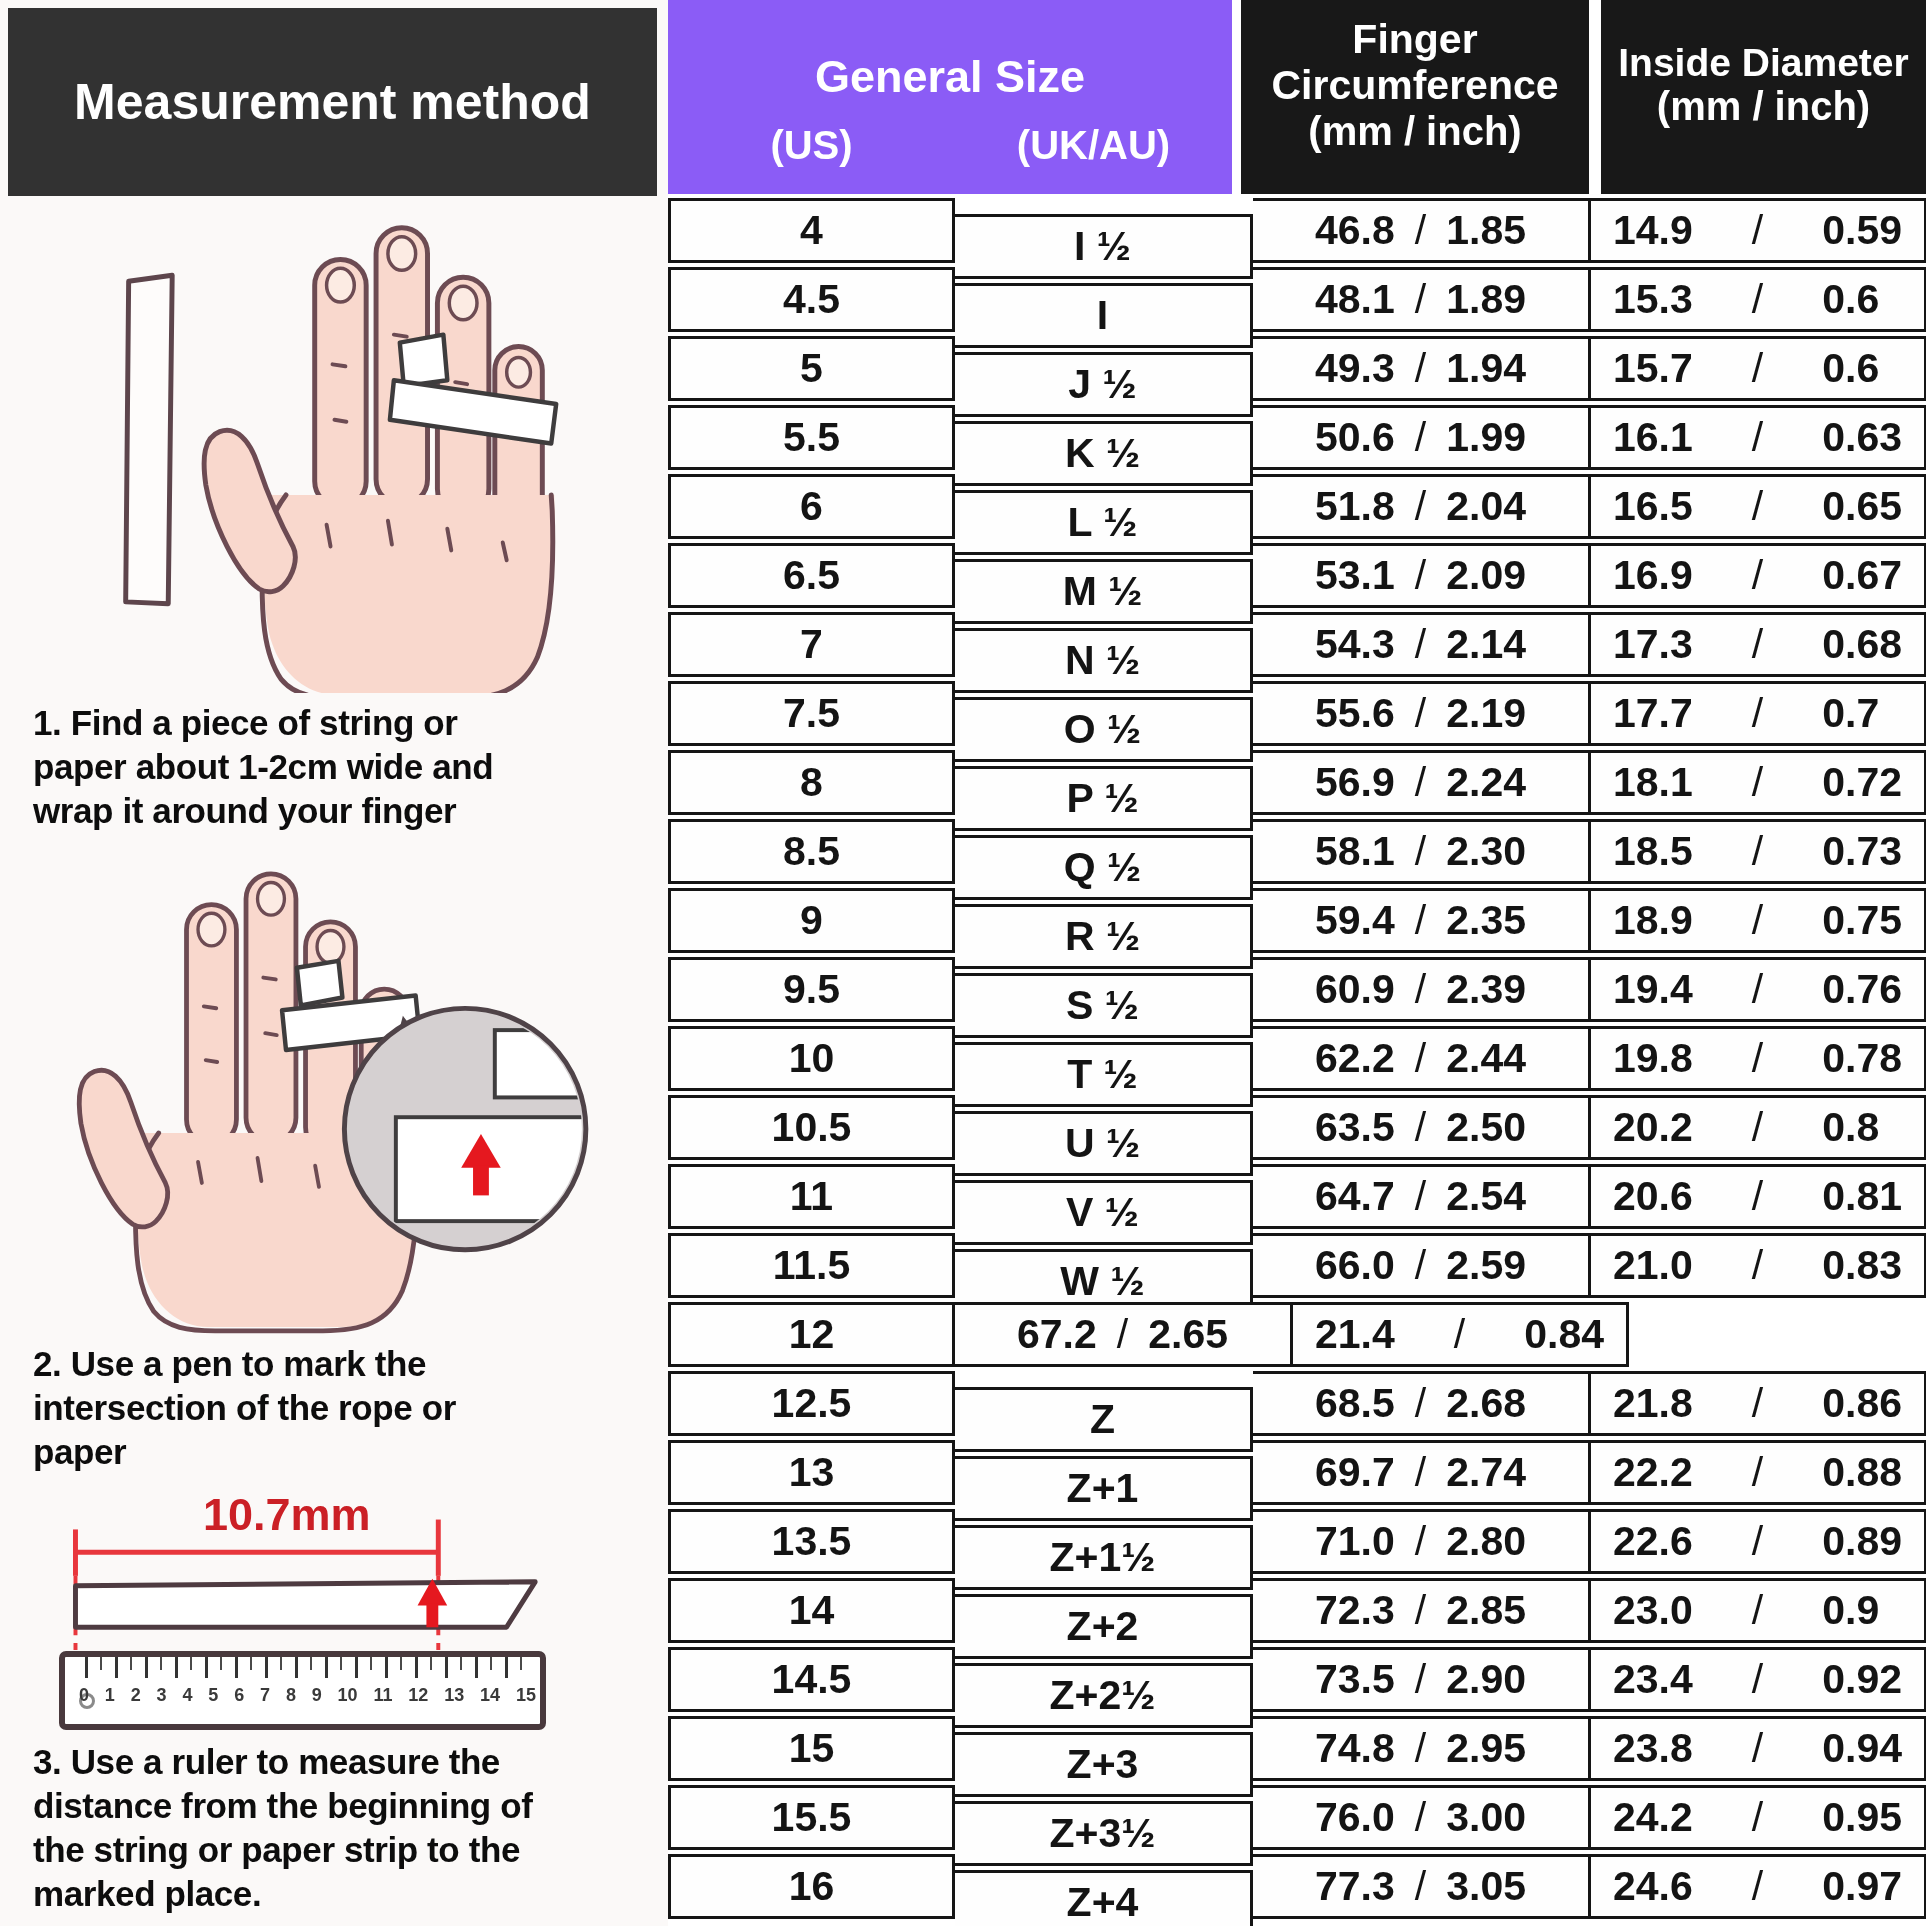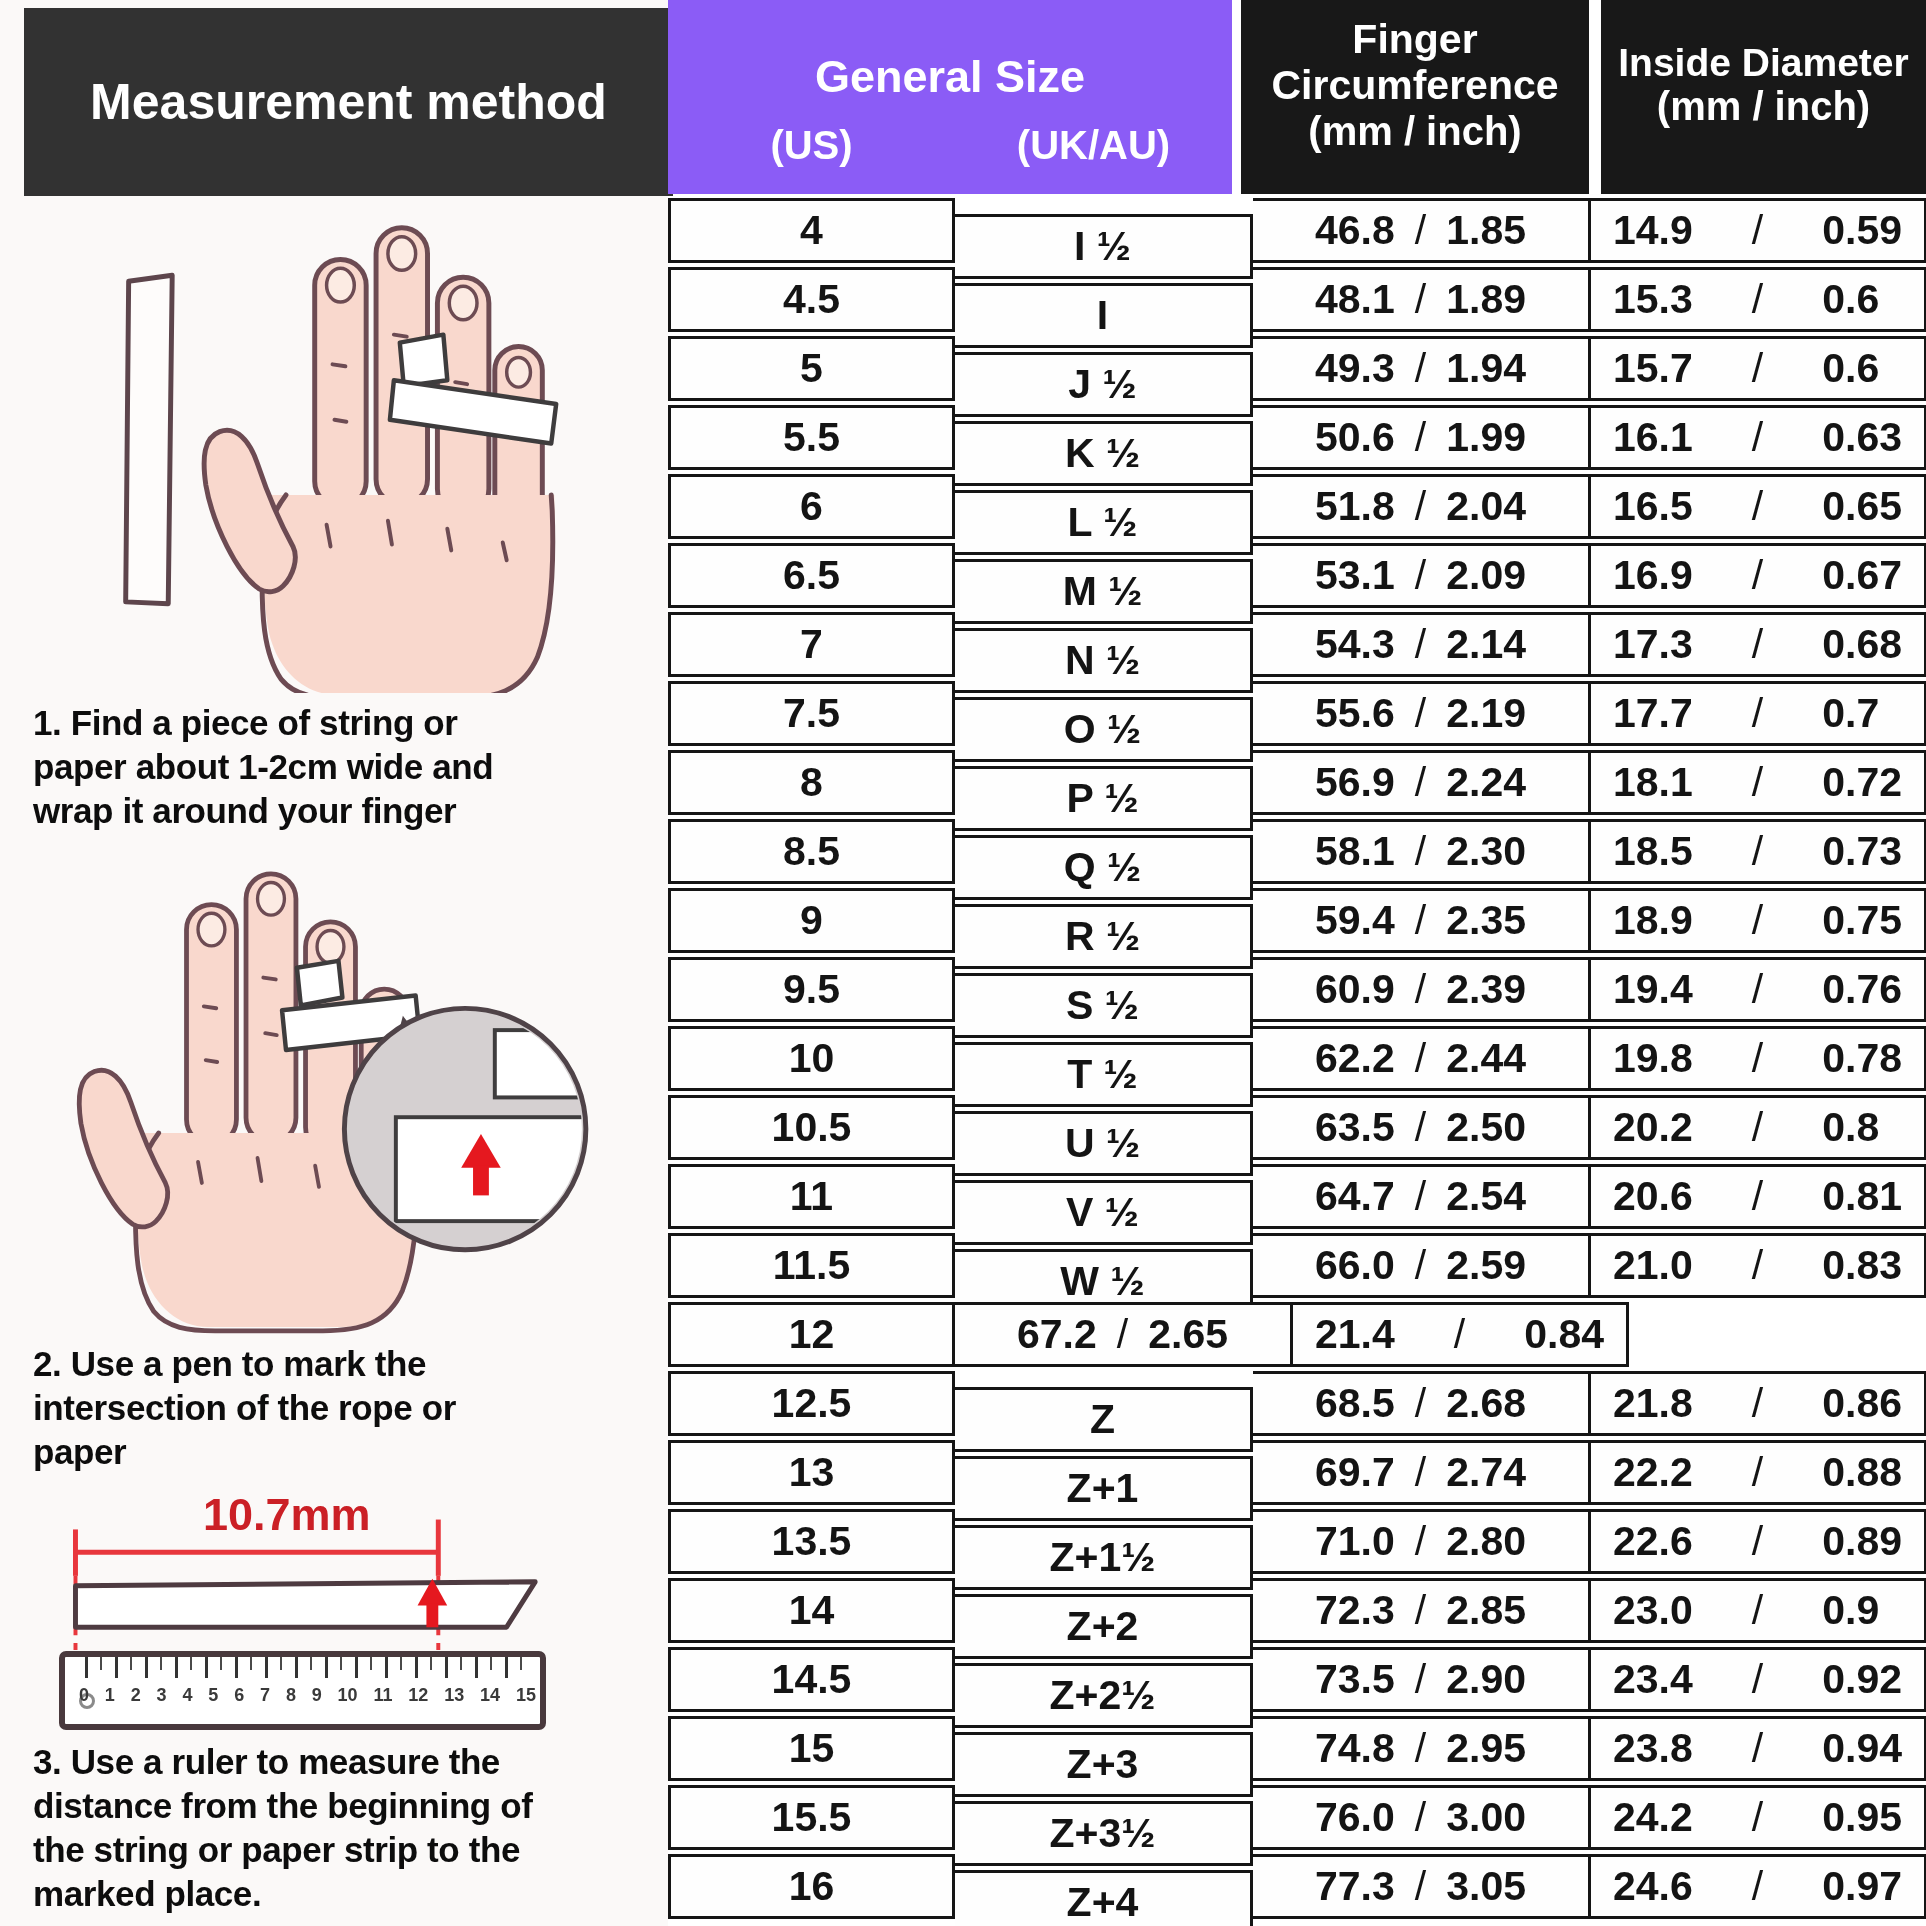--- a/index.html
+++ b/index.html
@@ -2,21 +2,21 @@
 <html><head>
 <meta charset="utf-8">
 <style>
   html,body{margin:0;padding:0;}
   body{width:1927px;height:1927px;position:relative;background:#ffffff;
        font-family:"Liberation Sans",sans-serif;overflow:hidden;}
   .stage{position:absolute;inset:0;}
 
   
   .left-panel{position:absolute;left:0;top:0;width:668px;height:1927px;background:#fbf9f8;}
-  .title-box{position:absolute;left:24px;top:8px;width:649px;height:188px;background:#323232;
+  .title-box{position:absolute;left:8px;top:8px;width:649px;height:188px;background:#323232;
              color:#ffffff;display:flex;align-items:center;justify-content:center;
              font-size:50px;font-weight:700;letter-spacing:0px;}
   .illus{position:absolute;left:0;}
   .illus1{top:198px;width:668px;height:495px;}
   .illus2{top:837px;width:668px;height:505px;}
   .illus3{top:1480px;width:668px;height:173px;}
   .step{position:absolute;left:33px;width:624px;font-size:35px;font-weight:700;color:#0d0d0d;
         line-height:1.26;letter-spacing:-0.4px;white-space:pre-line;}
   .step1{top:701px;}
   .step2{top:1342px;}

